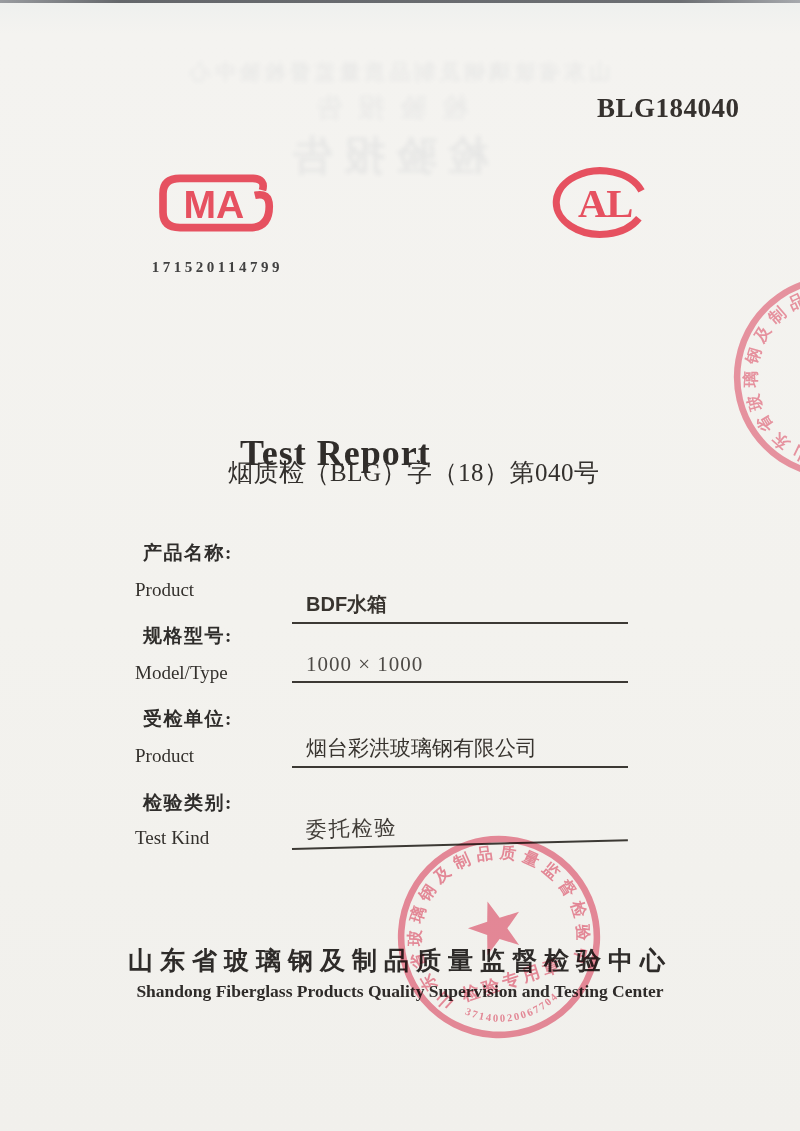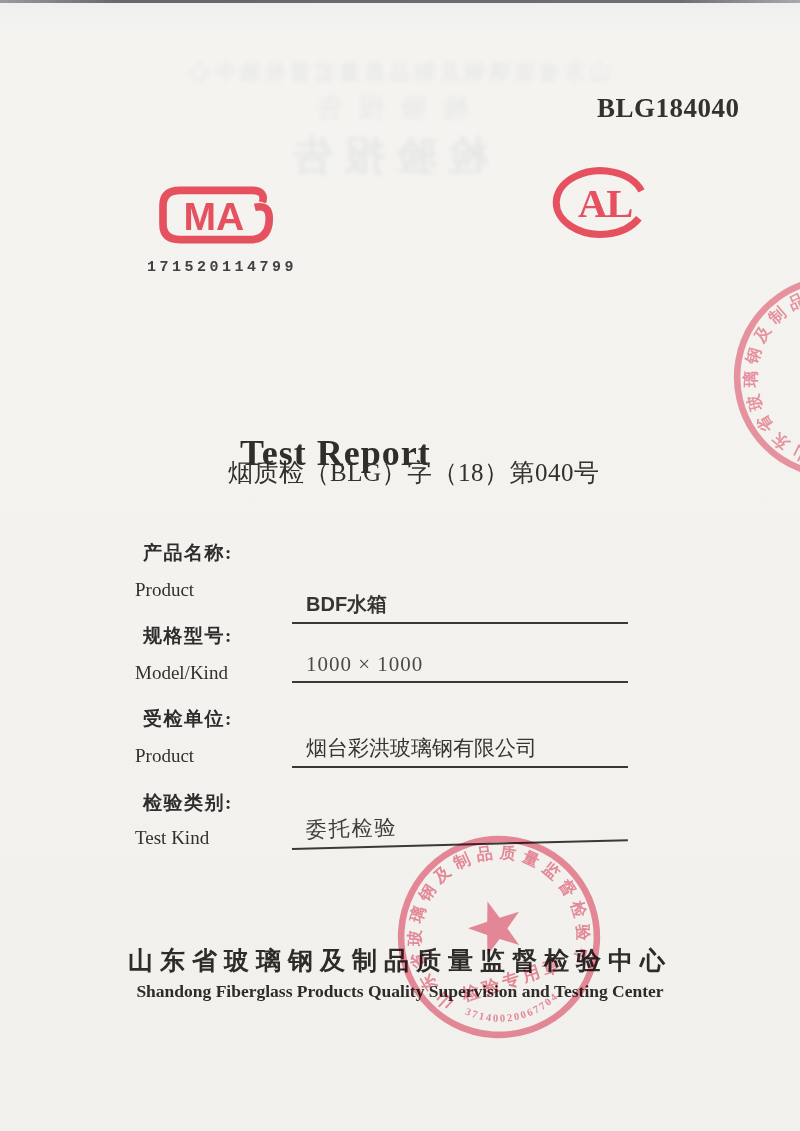--- a/index.html
+++ b/index.html
@@ -15,23 +15,23 @@
   
   .ghost{position:absolute;transform:scaleX(-1);filter:blur(2px);color:#4d5a6e;
          white-space:nowrap;font-weight:700;pointer-events:none;}
   .ghost1{top:58px;left:185px;font-size:21px;letter-spacing:4px;opacity:.055;}
   .ghost2{top:90px;left:300px;font-size:26px;letter-spacing:16px;opacity:.05;}
   .ghost3{top:128px;left:280px;font-size:40px;letter-spacing:12px;opacity:.075;}
 
   .report-no{position:absolute;top:93px;left:597px;font-size:27px;font-weight:700;
              letter-spacing:.5px;color:#35312e;}
 
-  .cma-wrap{position:absolute;top:181px;left:147px;width:136px;text-align:right;}
+  .cma-wrap{position:absolute;top:169px;left:147px;width:136px;text-align:right;}
   .cma-wrap svg{width:134px;height:68px;display:block;}
-  .cma-no{margin-top:10px;font-family:Liberation Mono, monospace;
+  .cma-no{margin-top:22px;font-family:Liberation Serif, serif;
           font-size:15px;font-weight:700;letter-spacing:3.5px;color:#414141;}
 
   .cal-wrap{position:absolute;top:166px;left:500px;width:200px;text-align:left;}
   .cal-wrap svg{width:106px;height:78px;display:block;margin:0 auto;}
   .cal-cap{margin-top:14px;font-size:14.5px;font-weight:700;letter-spacing:.5px;color:#3a3a3a;white-space:nowrap;}
 
   .main-title{position:absolute;top:296px;left:162px;font-size:73px;line-height:1.1;
               font-family:"Liberation Sans","DejaVu Sans",sans-serif;
               font-weight:900;letter-spacing:47px;color:#2b2a28;white-space:nowrap;}
   .sub-title{position:absolute;top:402px;left:240px;font-size:36px;font-weight:700;
@@ -86,21 +86,21 @@
   </div>
 
   <h2 class="sub-title">Test Report</h2>
   <div class="ref-line">烟质检（BLG）字（18）第040号</div>
 
   <div class="f-zh" style="top:540px">产品名称:</div>
   <div class="f-en" style="top:579px">Product</div>
   <div class="f-val v-bold" style="top:570px">BDF水箱</div>
 
   <div class="f-zh" style="top:623px">规格型号:</div>
-  <div class="f-en" style="top:662px">Model/Kind</div>
+  <div class="f-en" style="top:662px">Model/Type</div>
   <div class="f-val v-light" style="top:652px">1000 × 1000</div>
 
   <div class="f-zh" style="top:706px">受检单位:</div>
   <div class="f-en" style="top:745px">Product</div>
   <div class="f-val" style="top:734px">烟台彩洪玻璃钢有限公司</div>
 
   <div class="f-zh" style="top:790px">检验类别:</div>
   <div class="f-en" style="top:827px">Test Kind</div>
   <div class="f-val v-hand" style="top:816px">委托检验</div>
 

